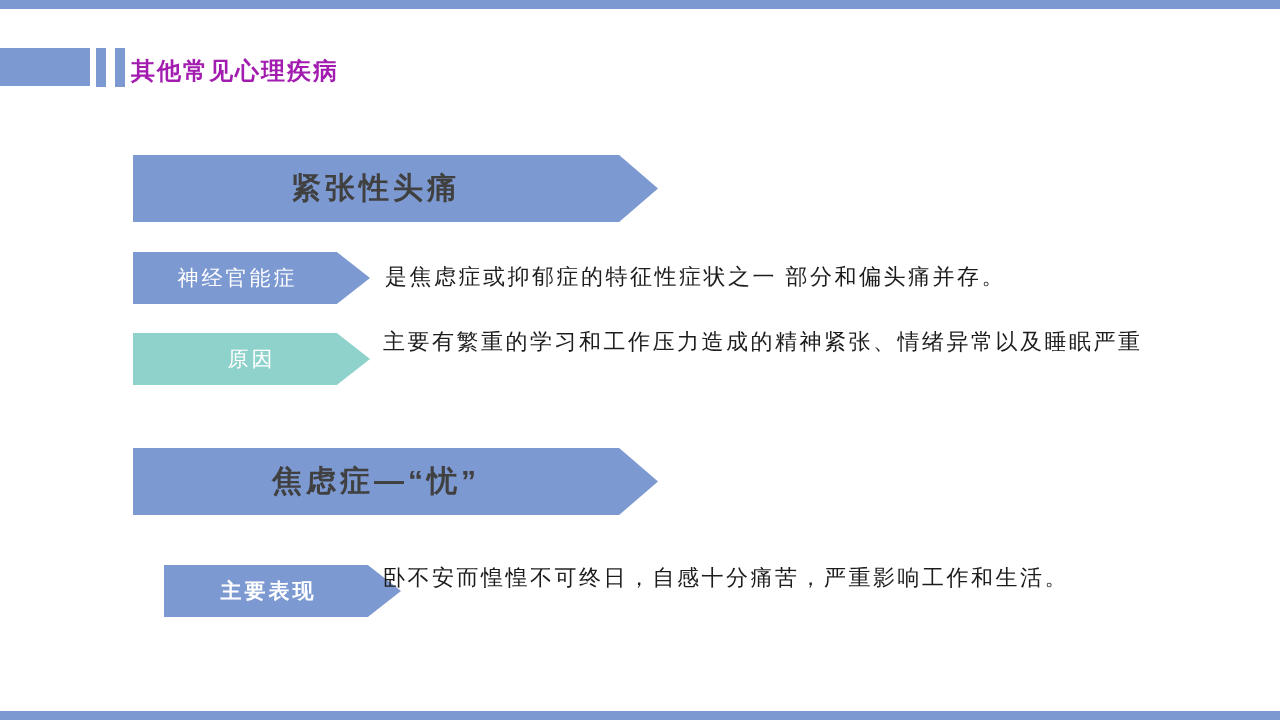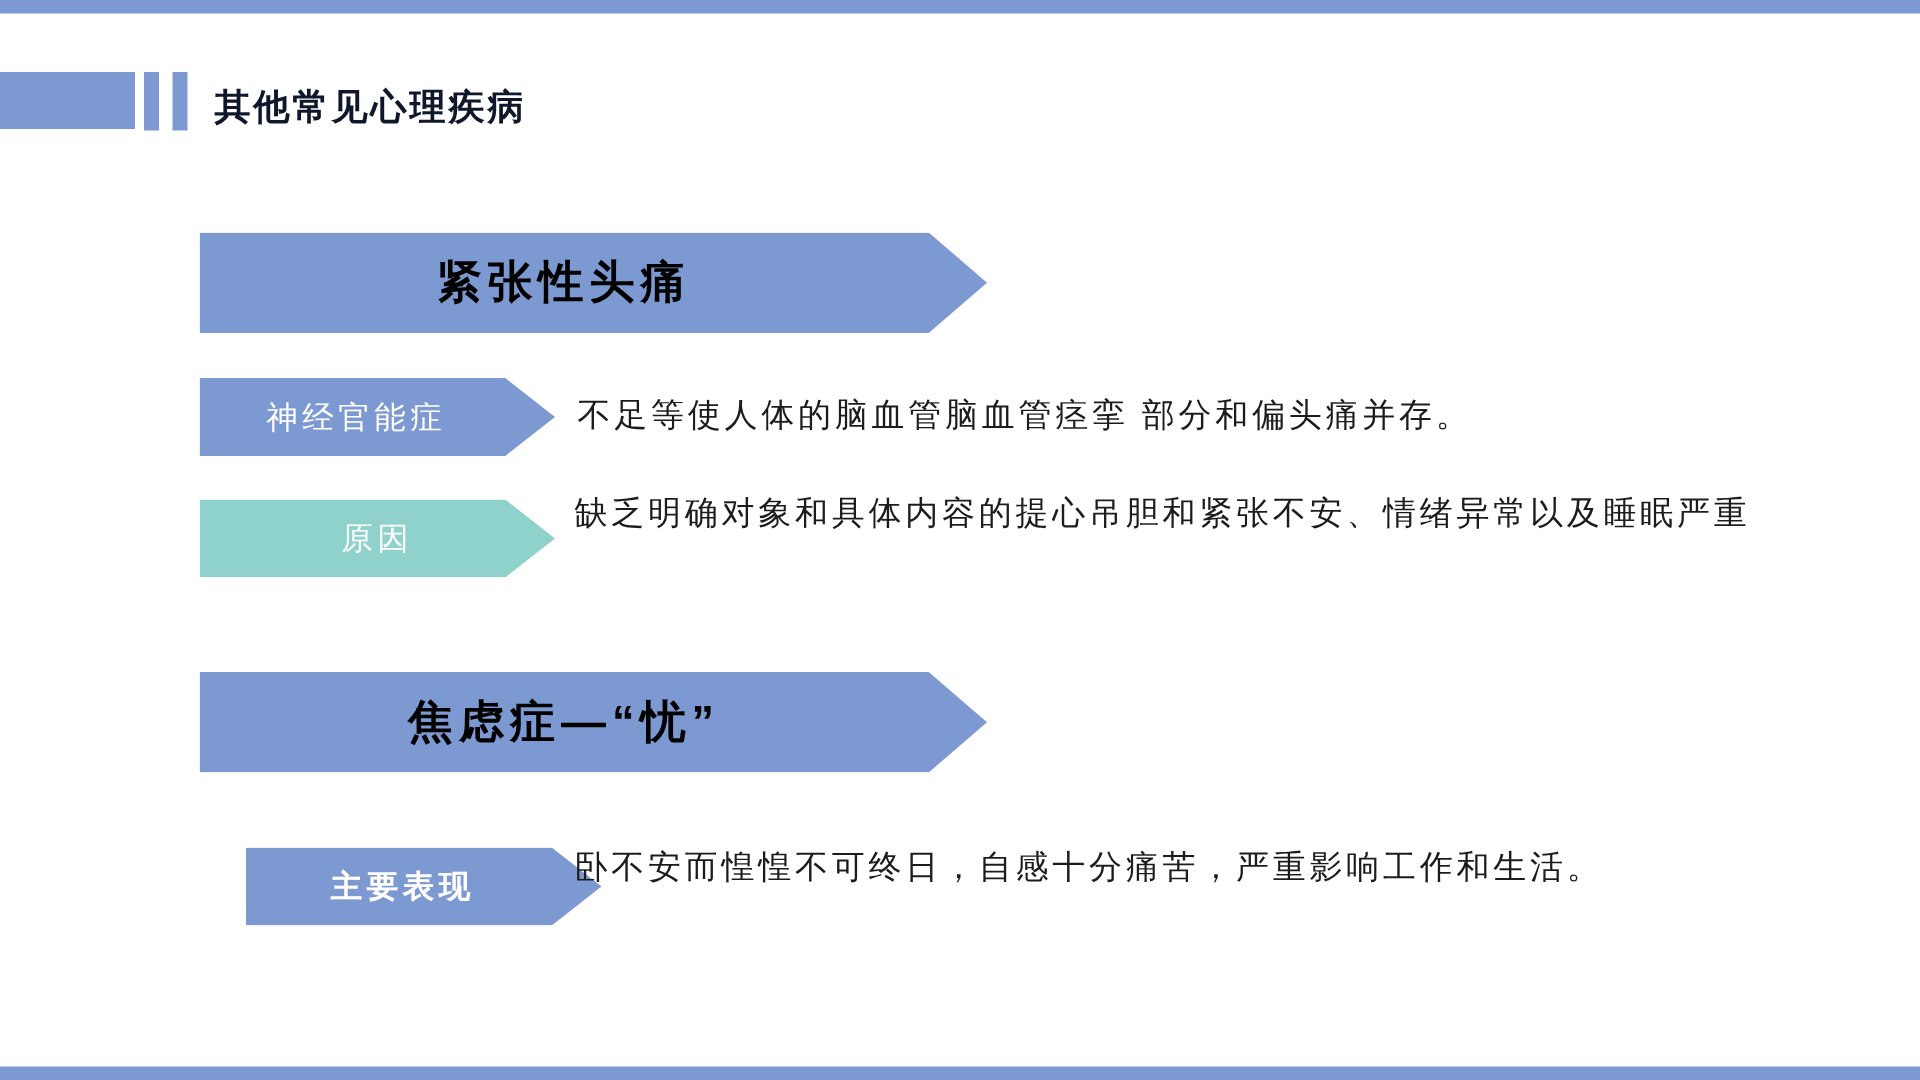--- a/index.html
+++ b/index.html
@@ -35,43 +35,43 @@
   .hdr-bar {
     position: absolute;
     top: 48px;
     width: 10px; height: 39px;
     background: var(--blue, #7D99D1);
   }
   .hdr-bar.b1 { left: 96px; }
   .hdr-bar.b2 { left: 115px; }
   .title {
     position: absolute;
-    left: 143px; top: 55px;
+    left: 131px; top: 55px;
     margin: 0;
     font-size: 24px;
     font-weight: bold;
     letter-spacing: 2px;
-    color: #0f172a;
+    color: #a21caf;
     white-space: nowrap;
   }
 
   
   .banner {
     position: absolute;
     left: 133px;
     width: 525px;
     height: 67px;
     background: var(--blue, #7D99D1);
     clip-path: polygon(0 0, 92.6% 0, 100% 50%, 92.6% 100%, 0 100%);
     display: flex;
     align-items: center;
     justify-content: center;
     padding-right: 39px;
     box-sizing: border-box;
-    color: #000000;
+    color: #404040;
     font-size: 30px;
     font-weight: bold;
     letter-spacing: 4px;
     white-space: nowrap;
   }
   .banner.b-one { top: 155px; }
   .banner.b-two { top: 448px; }
 
   
   .tag {
@@ -120,26 +120,26 @@
 
   <div class="hdr-block"></div>
   <div class="hdr-bar b1"></div>
   <div class="hdr-bar b2"></div>
   <h1 class="title">其他常见心理疾病</h1>
 
   <div class="banner b-one">紧张性头痛</div>
 
   <div class="tag blue t-one">神经官能症</div>
   <div class="body-text bt-one">
-    <span class="line">不足等使人体的脑血管脑血管痉挛 部分和偏头痛并存。</span>
+    <span class="line">是焦虑症或抑郁症的特征性症状之一 部分和偏头痛并存。</span>
   </div>
 
   <div class="tag teal t-two">原因</div>
   <div class="body-text bt-two">
-    <span class="line">缺乏明确对象和具体内容的提心吊胆和紧张不安、情绪异常以及睡眠严重</span>
+    <span class="line">主要有繁重的学习和工作压力造成的精神紧张、情绪异常以及睡眠严重</span>
   </div>
 
   <div class="banner b-two">焦虑症—“忧”</div>
 
   <div class="tag blue bold t-three">主要表现</div>
   <div class="body-text bt-three">
     <span class="line">卧不安而惶惶不可终日，自感十分痛苦，严重影响工作和生活。</span>
   </div>
 
 </div>

